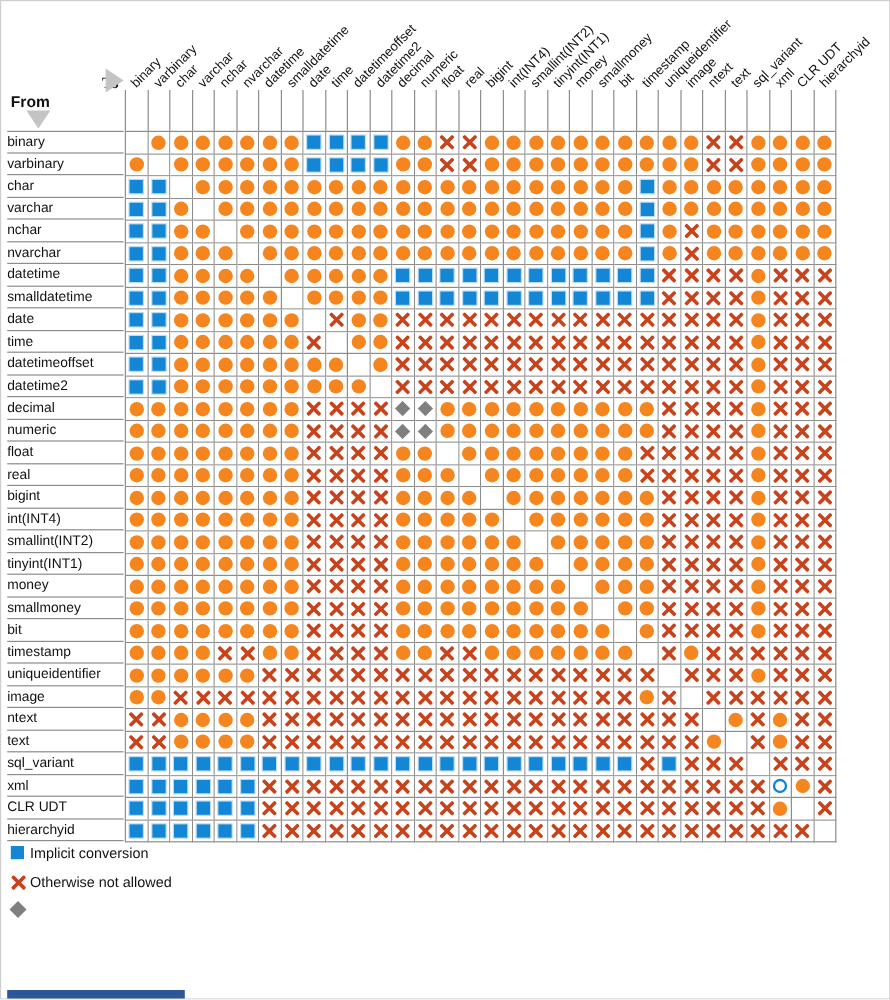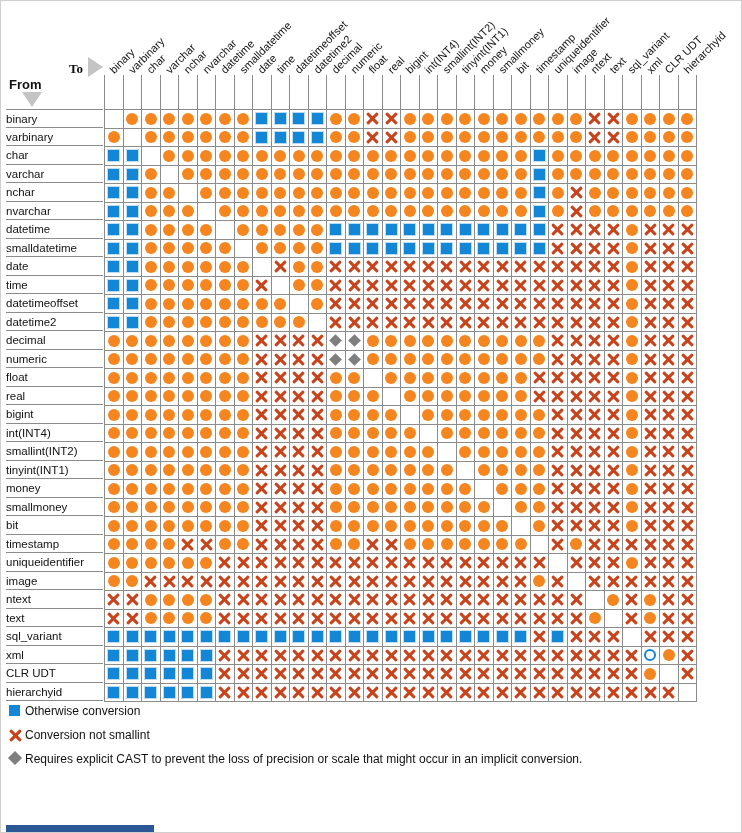--- a/index.html
+++ b/index.html
@@ -65,21 +65,21 @@
   .footer-bar{position:absolute;left:5px;top:824px;width:148px;height:9px;background:#2b5797;}
 </style>
 </head>
 <body>
 
 <div class="page">
 
   <span class="axis-word" style="left:8px;top:76px;text-align:right;">From</span>
   <span class="tri-down" style="left:21px;top:91px;"></span>
 
-  <span class="axis-word" style="left:68px;top:60px;font-family:Liberation Serif, serif;">To</span>
+  <span class="axis-word" style="left:84px;top:60px;font-family:Liberation Serif, serif;">To</span>
   <span class="tri-right" style="left:87px;top:56px;"></span>
 
   <div id="col-headers">
       <span class="col-header" style="left: 116px; top: 61px;">binary</span>
       <span class="col-header" style="left: 134.5px; top: 61px;">varbinary</span>
       <span class="col-header" style="left: 153px; top: 61px;">char</span>
       <span class="col-header" style="left: 171.5px; top: 61px;">varchar</span>
       <span class="col-header" style="left: 190px; top: 61px;">nchar</span>
       <span class="col-header" style="left: 208.5px; top: 61px;">nvarchar</span>
       <span class="col-header" style="left: 227px; top: 61px;">datetime</span>
@@ -3194,30 +3194,29 @@
         <span class="m m-X"></span>
       </div>
       <div class="cell"></div>
     </div>
 
   <div class="legend" id="legend">
       <div class="legend-item">
         <span class="legend-sym">
           <span class="m m-E"></span>
         </span>
-        <span class="legend-text">Otherwise conversion</span>
+        <span class="legend-text">Implicit conversion</span>
       </div>
       <div class="legend-item">
         <span class="legend-sym">
           <span class="m m-X"></span>
         </span>
-        <span class="legend-text">Conversion not smallint</span>
+        <span class="legend-text">Otherwise not allowed</span>
       </div>
       <div class="legend-item">
         <span class="legend-sym">
           <span class="m m-D"></span>
         </span>
-        <span class="legend-text">Requires explicit CAST to prevent the loss of precision or scale that might occur in an implicit conversion.</span>
       </div>
     </div>
 
   <div class="footer-bar"></div>
 </div>
 
 </body></html>

